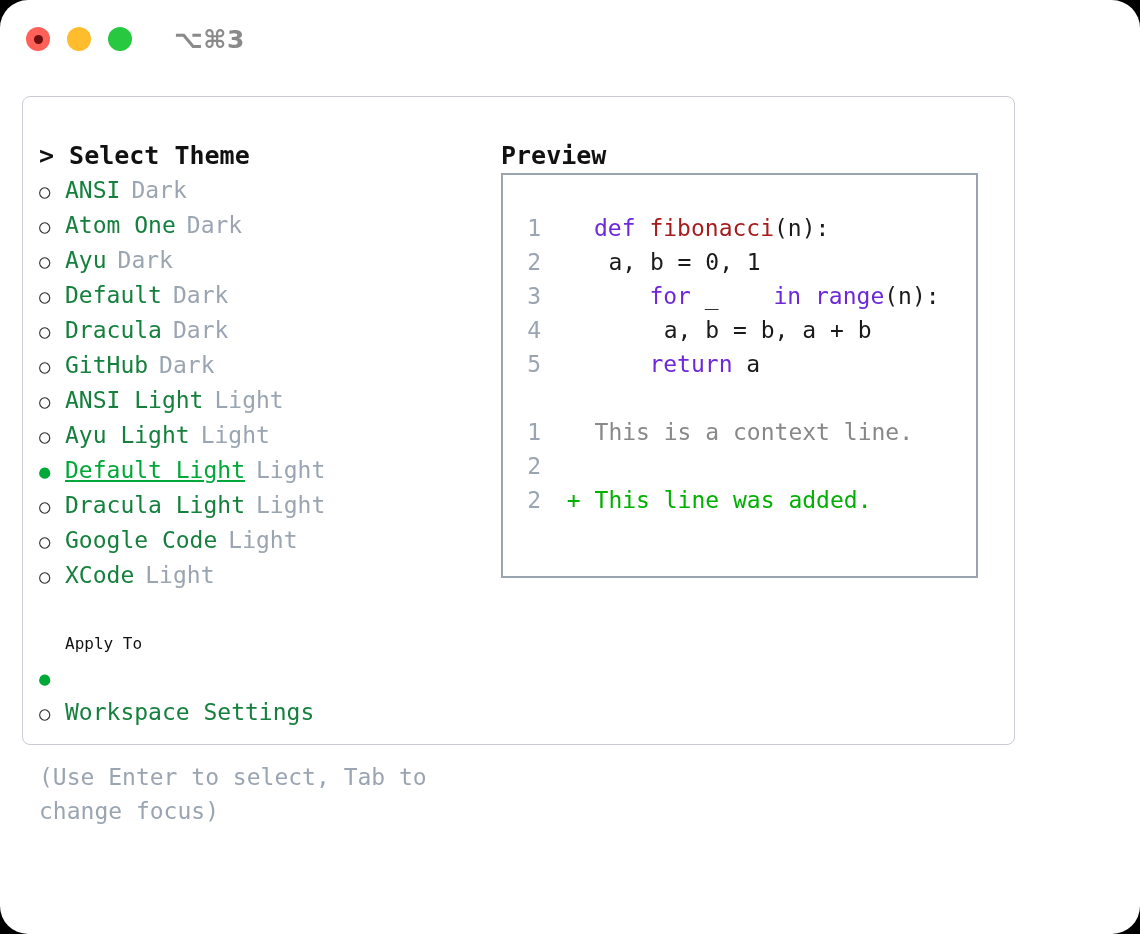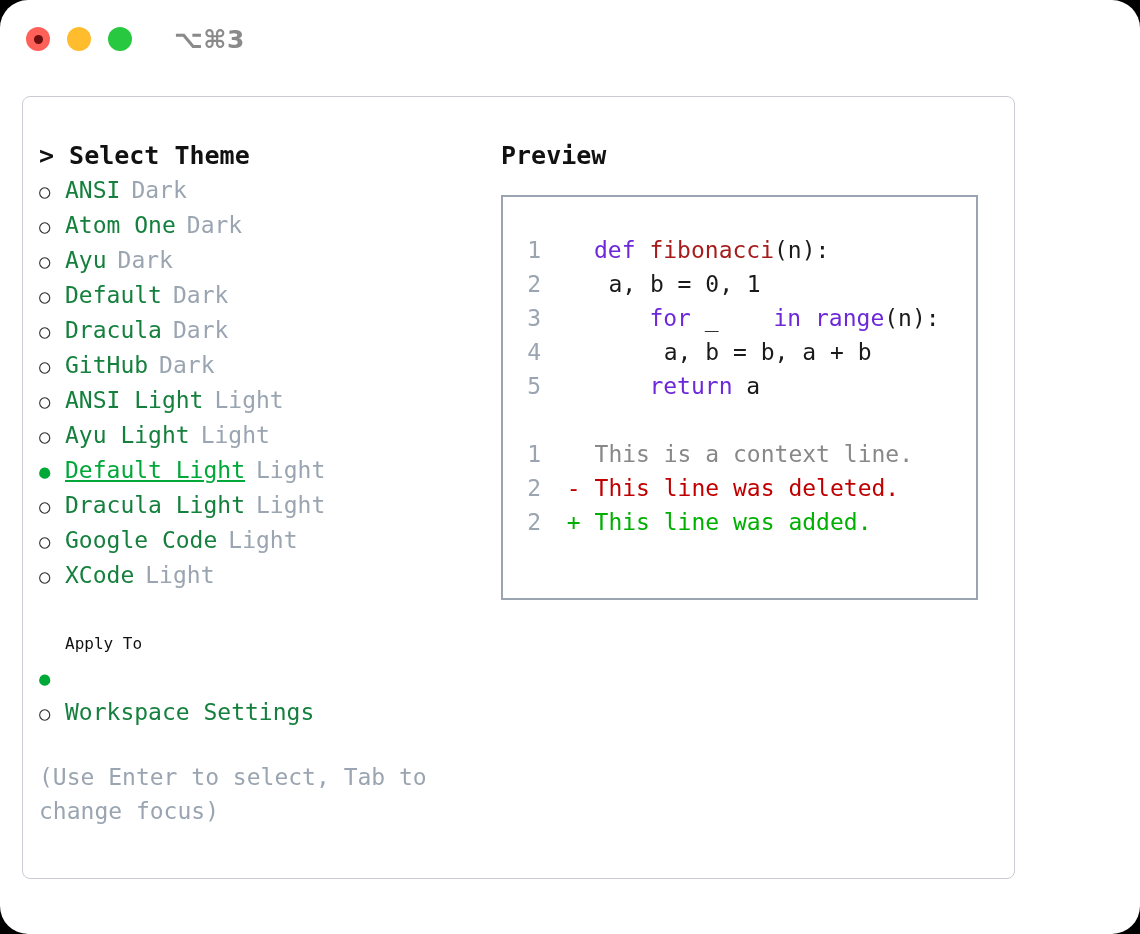--- a/index.html
+++ b/index.html
@@ -65,21 +65,21 @@
     letter-spacing: 0.5px;
     font-family: "DejaVu Sans", "Liberation Sans", sans-serif;
   }
 
   
   .panel {
     position: absolute;
     left: 22px;
     top: 96px;
     width: 993px;
-    height: 783px;
+    height: 649px;
     border: 1px solid #c9ccd4;
     border-radius: 8px;
     box-sizing: border-box;
     background: #ffffff;
   }
   .panel-inner {
     display: flex;
     padding: 42px 0 0 0;
     height: 100%;
     box-sizing: border-box;
@@ -144,21 +144,20 @@
     line-height: 34px;
     width: 400px;
   }
 
   
   .preview-title {
     font-size: 25px;
     font-weight: bold;
     color: #111111;
     line-height: 34px;
-    margin-bottom: 22px;
     white-space: pre;
   }
   .preview-box {
     width: 477px;
     height: 405px;
     border: 2px solid #9aa5b1;
     box-sizing: border-box;
     background: #ffffff;
     padding: 36px 0 0 14px;
   }
@@ -320,21 +319,20 @@
 
           <div class="blank-line"></div>
 
           <div class="code-line">
             <span class="lineno">1</span>
             <span class="code-text tok-ctx">   This is a context line.</span>
           </div>
 
           <div class="code-line">
             <span class="lineno">2</span>
-            <span class="code-text tok-del"> - This line was deleted.</span>
           </div>
 
           <div class="code-line">
             <span class="lineno">2</span>
             <span class="code-text tok-add"> + This line was added.</span>
           </div>
 
         </div>
       </div>
 

